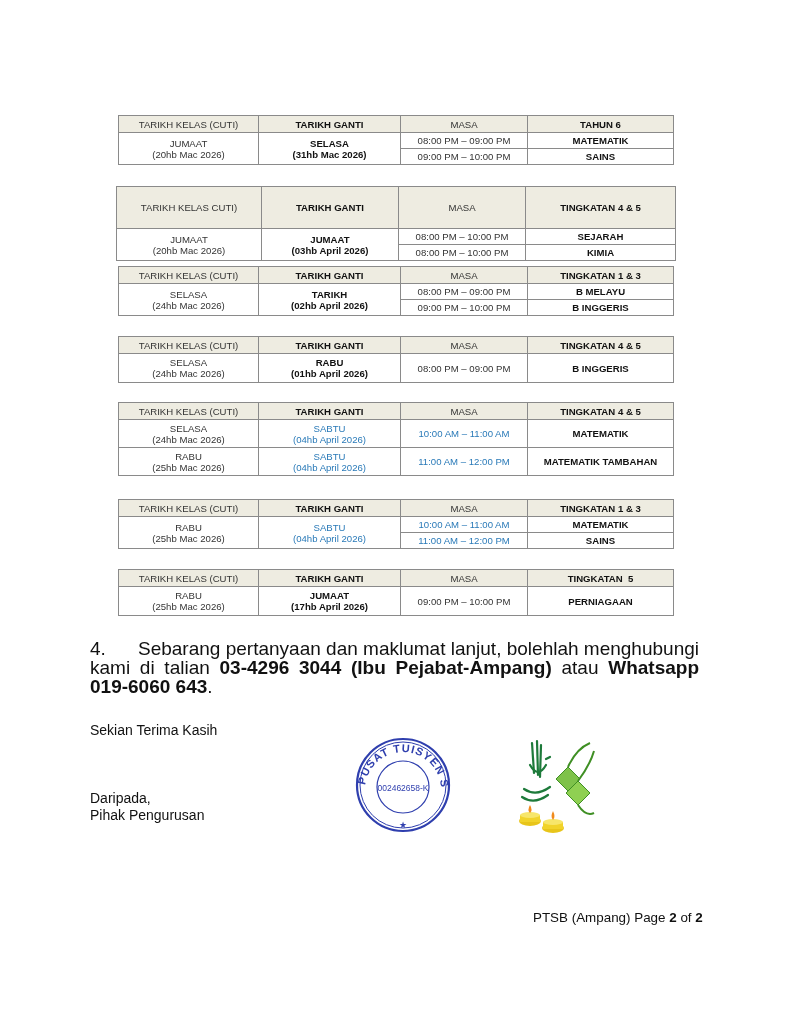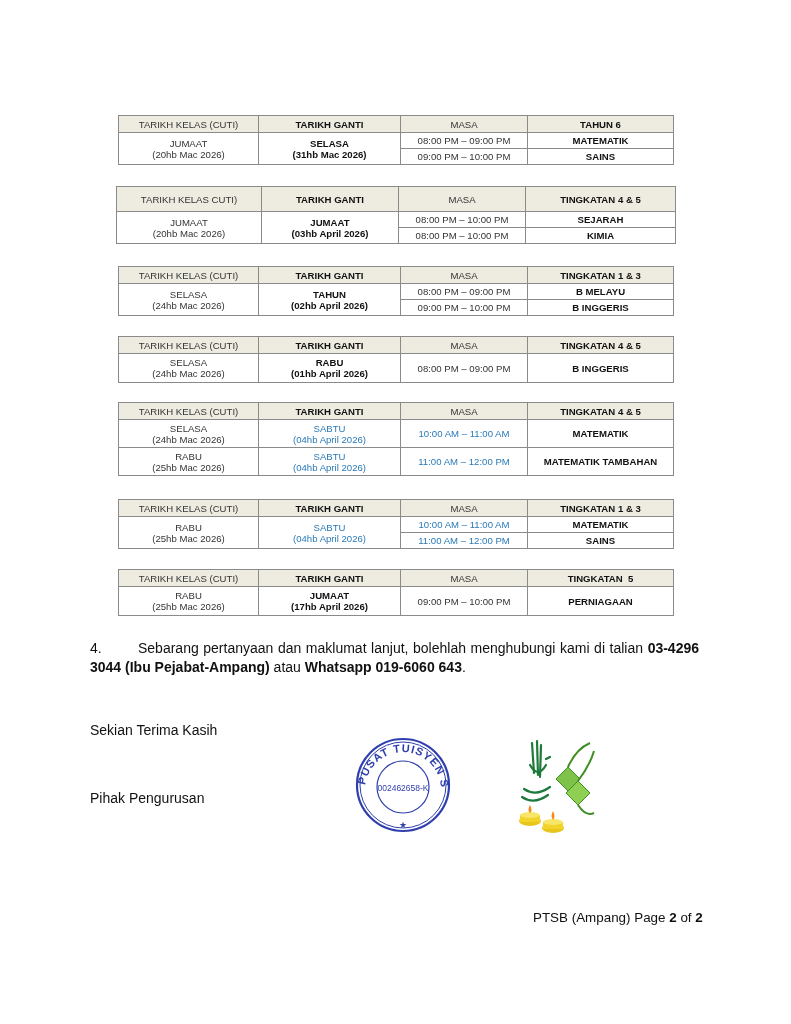--- a/index.html
+++ b/index.html
@@ -9,21 +9,21 @@
          font-family:"Liberation Sans", sans-serif; font-size:9.6px; color:#222; }
   .tbl td { border:1px solid #8a8a8a; text-align:center; vertical-align:middle;
             padding:0; line-height:11px; }
   .tbl tr.hdr td { background:#eeece1; height:16px; }
   .tbl tr.hdr td.b { font-weight:bold; color:#111; }
   .tbl tr.hdr td.n { color:#333; }
   .tbl .b { font-weight:bold; color:#111; }
   .tbl .blue { color:#2a7ab8; font-weight:normal; }
   .tbl .norm { color:#333; }
   .tbl .sub { display:block; }
-  .para { position:absolute; left:90px; width:609px; font-size:14px; line-height:19px;
+  .para { position:absolute; left:90px; width:609px; font-size:19px; line-height:19px;
           text-align:justify; }
   .para .num { display:inline-block; width:48px; }
   .para b { font-weight:bold; }
   .plain { position:absolute; left:90px; font-size:14px; line-height:17px; }
   .footer { position:absolute; left:533px; top:910px; font-size:13.4px;
             font-family:"Liberation Sans", sans-serif; color:#111; }
   .stamp { position:absolute; left:349px; top:735px; width:109px; height:100px; }
   .deco { position:absolute; left:510px; top:735px; width:90px; height:100px; }
 </style>
 </head>
@@ -63,21 +63,21 @@
   </table>
 
 <table class="tbl" style="left:116px;top:186px;width:559px;">
   <colgroup>
       <col style="width:145px">
       <col style="width:137px">
       <col style="width:127px">
       <col style="width:150px">
     </colgroup>
   <tbody>
-      <tr class="hdr" style="height:25px">
+      <tr class="hdr" style="height:42px">
     <td class="n">TARIKH KELAS CUTI)</td>
     <td class="b">TARIKH GANTI</td>
     <td class="n">MASA</td>
     <td class="b">TINGKATAN 4 &amp; 5</td>
   </tr>
   <tr style="height:16px">
     <td rowspan="2" class="norm">
       <span class="sub">JUMAAT</span>
       <span class="sub">(20hb Mac 2026)</span>
     </td>
@@ -108,21 +108,21 @@
     <td class="b">TARIKH GANTI</td>
     <td class="n">MASA</td>
     <td class="b">TINGKATAN 1 &amp; 3</td>
   </tr>
   <tr style="height:16px">
     <td rowspan="2" class="norm">
       <span class="sub">SELASA</span>
       <span class="sub">(24hb Mac 2026)</span>
     </td>
     <td rowspan="2" class="b">
-      <span class="sub">TAHUN</span>
+      <span class="sub">TARIKH</span>
       <span class="sub">(02hb April 2026)</span>
     </td>
     <td class="norm">08:00 PM – 09:00 PM</td>
     <td class="b">B MELAYU</td>
   </tr>
   <tr style="height:16px">
     <td class="norm">09:00 PM – 10:00 PM</td>
     <td class="b">B INGGERIS</td>
   </tr>
 </tbody>
@@ -262,20 +262,21 @@
 
 <div class="para" style="top:639px;">
   <span class="num">4.</span><span>Sebarang pertanyaan dan maklumat lanjut, bolehlah menghubungi kami di talian</span>
   <b>03-4296 3044 (Ibu Pejabat-Ampang)</b>
   <span>atau</span>
   <b>Whatsapp 019-6060 643</b><span>.</span>
 </div>
 
 <div class="plain" style="top:722px;">Sekian Terima Kasih</div>
 <div class="plain" style="top:790px;">
+  <div>Daripada,</div>
   <div>Pihak Pengurusan</div>
 </div>
 
 <div class="stamp">
   <svg width="109" height="100" viewBox="0 0 109 100">
     <defs>
       <path id="ringpath" d="M 16 55 A 38 38 0 1 1 92 55" fill="none"></path>
     </defs>
     <circle cx="54" cy="50" r="46" fill="none" stroke="#2f3fae" stroke-width="2.2"></circle>
     <circle cx="54" cy="50" r="43" fill="none" stroke="#2f3fae" stroke-width="1"></circle>

